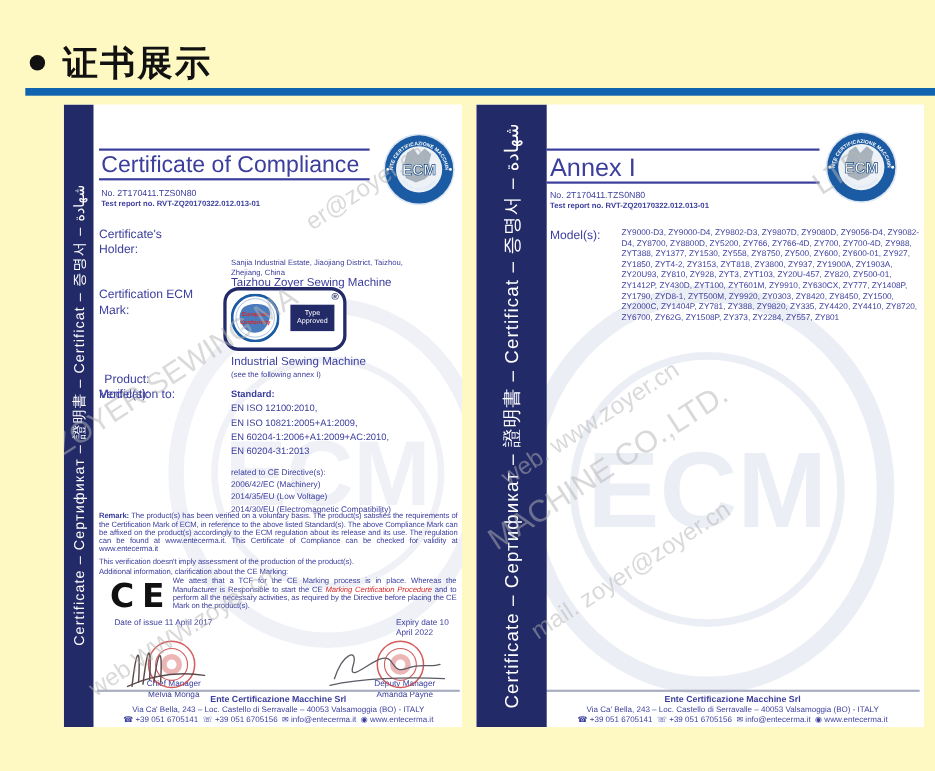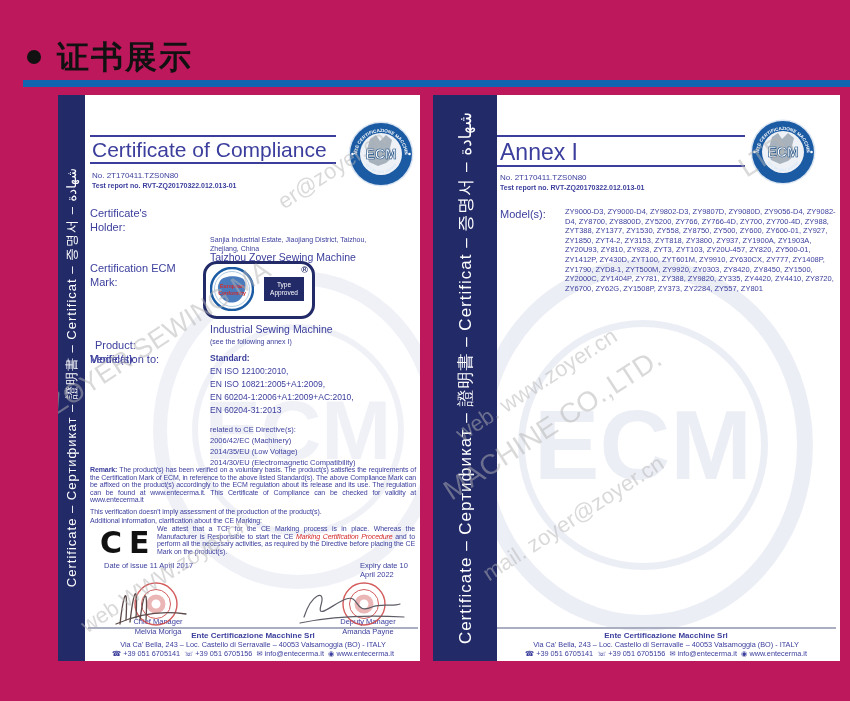--- a/index.html
+++ b/index.html
@@ -1,16 +1,16 @@
 <!DOCTYPE html>
 <html><head>
 <meta charset="utf-8">
 <style>
   html,body{margin:0;padding:0;background:#ffffff;}
-  #canvas{position:relative;width:850px;height:701px;background:#be185d;overflow:hidden;
+  #canvas{position:relative;width:850px;height:701px;background:#fef9c3;overflow:hidden;
           font-family:"Liberation Sans", sans-serif;}
   .abs{position:absolute;}
   
   .hdr-bullet{left:27px;top:50px;width:14px;height:14px;border-radius:50%;background:#111;}
   .hdr-zh{left:57px;top:36px;font-size:32px;font-weight:bold;color:#111;letter-spacing:2px;}
   .hdr-en{left:177px;top:51px;font-size:20px;font-weight:bold;color:#111;letter-spacing:0.5px;}
   .hdr-line{left:23px;right:0;top:80px;height:7px;background:#1164af;}
   
   .cert{background:#ffffff;overflow:hidden;}
   .cert-bar{position:absolute;top:0;bottom:0;left:0;background:#222a68;display:flex;

